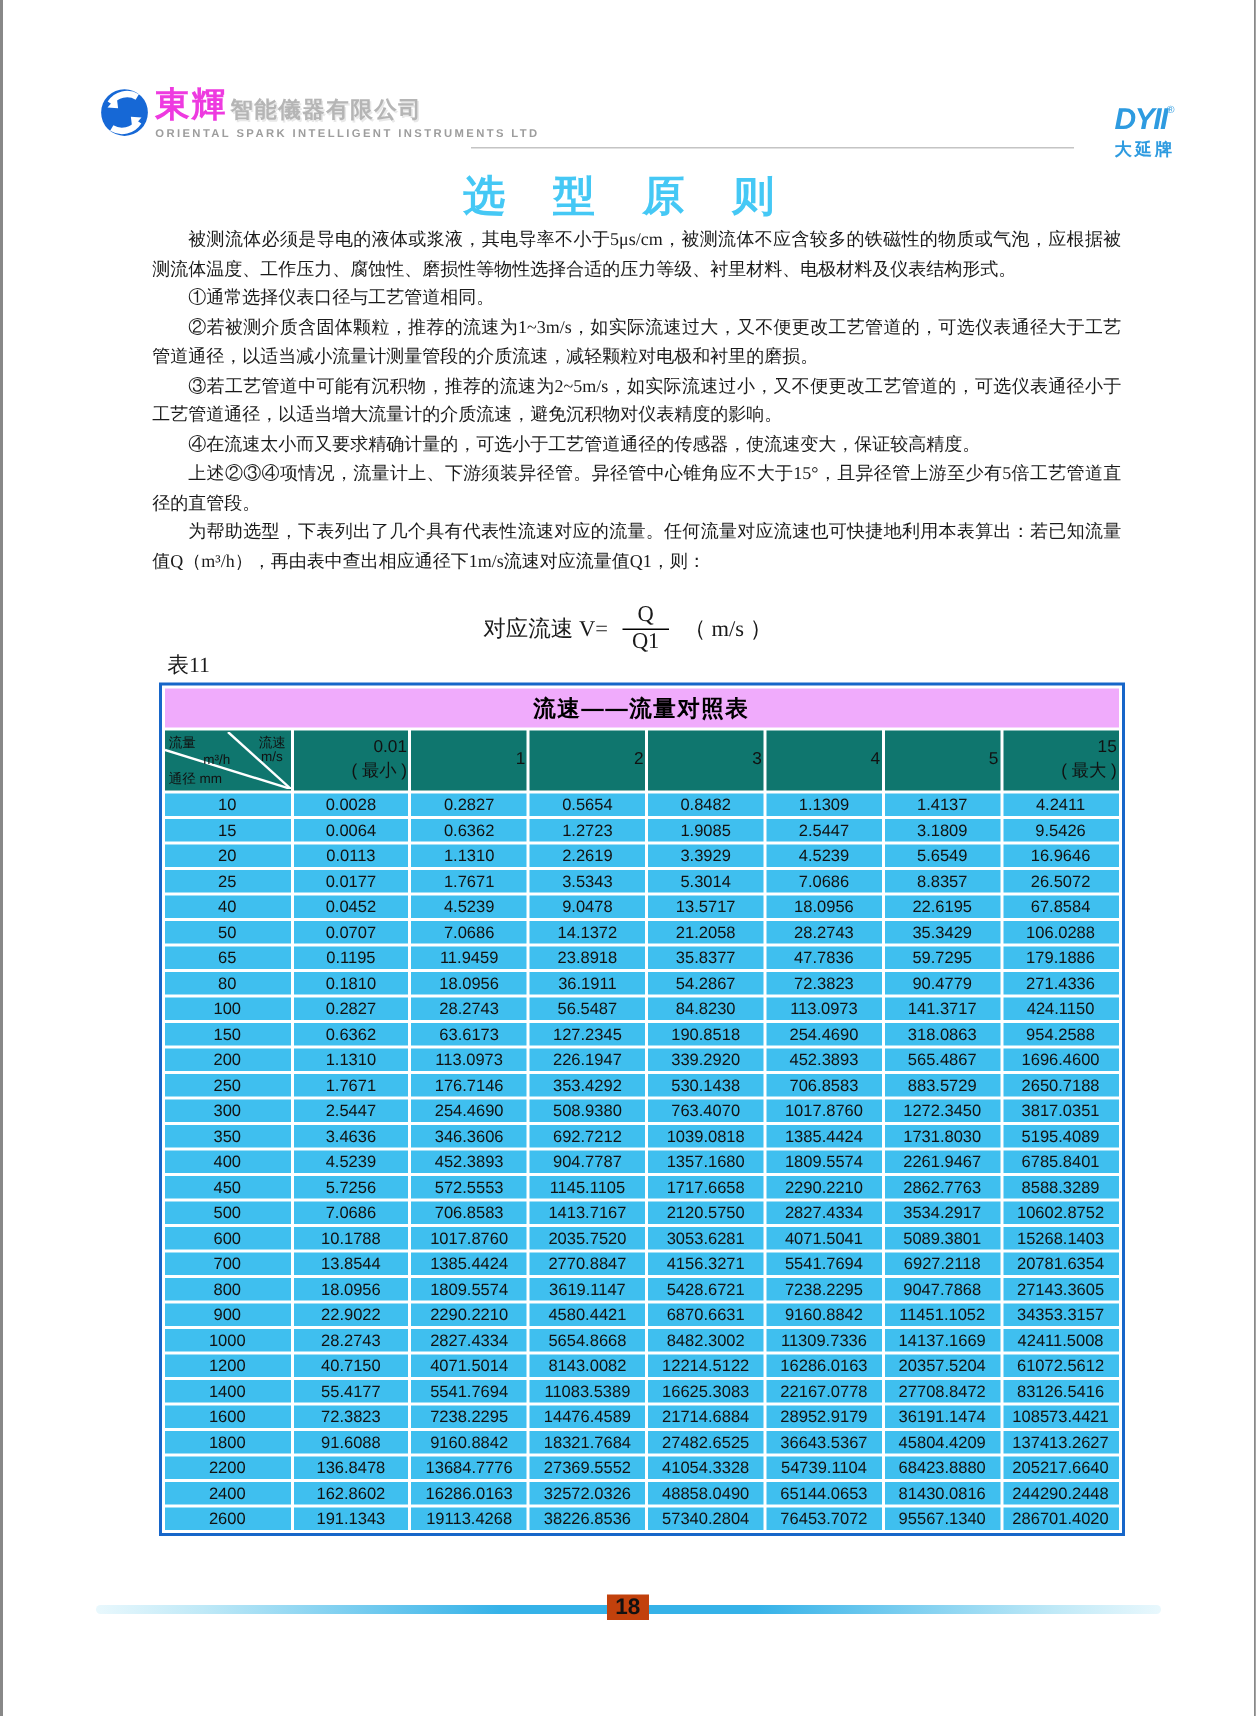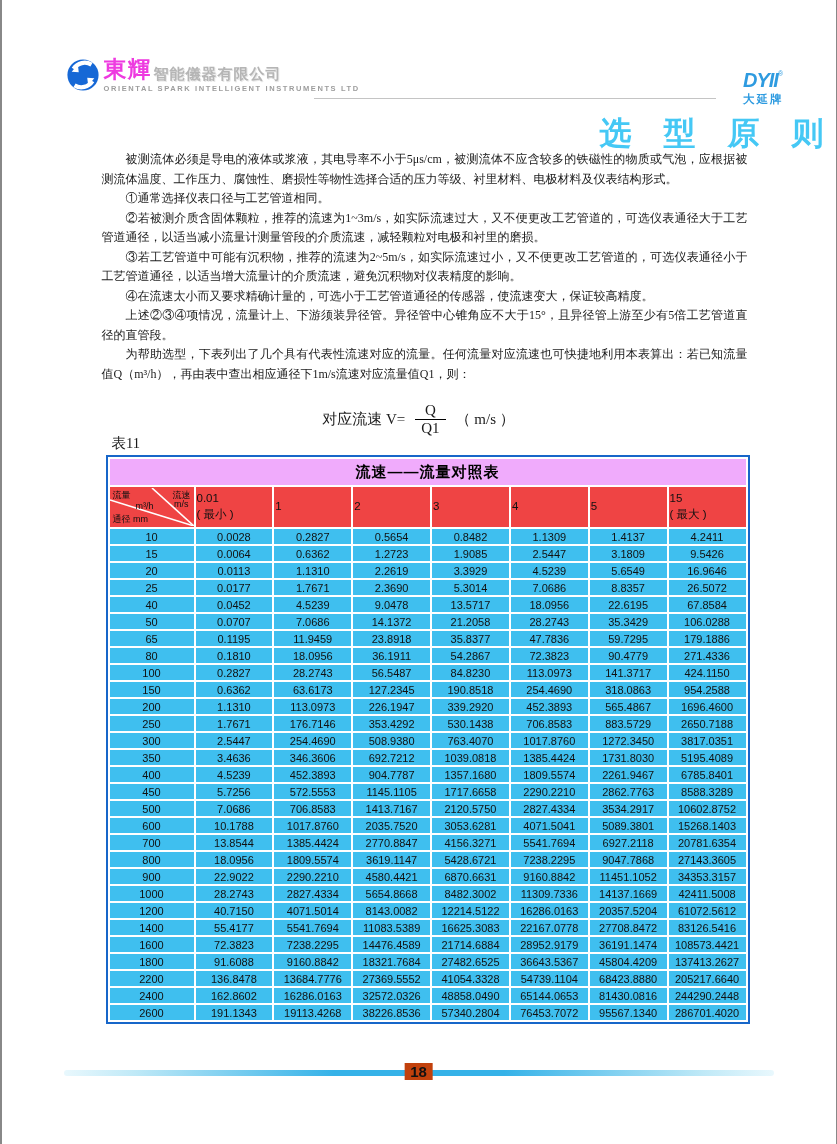--- a/index.html
+++ b/index.html
@@ -17,45 +17,45 @@
              text-shadow:1px 1px 0 #e8e8e8;font-family:"Liberation Sans",sans-serif;}
   .en-name{color:#9d9d9d;font-size:7.5px;font-weight:bold;letter-spacing:1.6px;
            font-family:"Liberation Sans",sans-serif;margin-top:3px;}
   .header-rule{position:absolute;left:248px;right:68px;top:40px;height:1px;background:#c4c4c4;}
   .brand{position:absolute;right:0;top:12px;text-align:left;color:#2e9be0;
          font-family:"Liberation Sans",sans-serif;}
   .dyii{font-style:italic;font-weight:bold;font-size:20px;letter-spacing:-1px;line-height:1;}
   .reg{font-size:7px;vertical-align:top;}
   .brand-name{font-size:11.5px;font-weight:bold;letter-spacing:2px;margin-top:1px;}
   
-  .page-title{position:absolute;top:112px;left:0;right:0;text-align:right;
-    color:#45c8f5;font-size:32px;font-weight:bold;letter-spacing:12px;
-    font-family:Liberation Serif, serif;}
+  .page-title{position:absolute;top:112px;left:0;right:0;text-align:center;
+    color:#45c8f5;font-size:28px;font-weight:bold;letter-spacing:12px;
+    font-family:Liberation Sans, sans-serif;}
   
   .body-text{position:absolute;top:150px;left:100px;right:88px;
     font-size:12px;line-height:19.5px;text-align:justify;}
   .body-text p{margin:0;text-indent:2em;}
   
   .formula{position:absolute;top:402px;left:0;right:0;display:flex;
     justify-content:center;align-items:center;font-size:15px;gap:6px;}
   .frac{display:inline-flex;flex-direction:column;align-items:center;line-height:1.15;
         font-family:"Liberation Serif",serif;}
   .frac .num{padding:0 10px;border-bottom:1px solid #000;}
   .frac .den{padding:0 10px;}
   
   .table-label{position:absolute;top:434px;left:110px;font-size:14.5px;}
   table.flow{position:absolute;top:455px;left:104px;width:644px;
     border-collapse:separate;border-spacing:2px;table-layout:fixed;
     background:#ffffff;border:2px solid #1766c9;
     font-family:"Liberation Sans",sans-serif;}
   col.c0{width:84px;}
   tr.title-row th{background:#f0abfc;color:#000;font-size:15px;font-weight:600;
     height:24px;letter-spacing:1px;}
-  tr.header-row th{background:#ef4444;color:#111;font-size:11.5px;font-weight:normal;
-    height:38px;text-align:left;vertical-align:middle;line-height:1.35;}
+  tr.header-row th{background:#0f766e;color:#111;font-size:11.5px;font-weight:normal;
+    height:38px;text-align:right;vertical-align:middle;line-height:1.35;}
   tbody td{background:#3fbfef;color:#111;font-size:11px;height:15px;
     text-align:center;vertical-align:middle;padding:0;}
   
   th.corner{position:relative;padding:0;}
   .corner-wrap{position:relative;width:100%;height:38px;}
   .corner-wrap svg{position:absolute;left:0;top:0;width:100%;height:100%;}
   .corner-wrap span{position:absolute;font-size:9px;color:#111;line-height:1;white-space:nowrap;}
   .c-flow{left:3px;top:3px;}
   .c-flowu{left:26px;top:14px;}
   .c-vel{right:3px;top:3px;}
@@ -207,21 +207,21 @@
           <td>2.2619</td>
           <td>3.3929</td>
           <td>4.5239</td>
           <td>5.6549</td>
           <td>16.9646</td>
         </tr>
         <tr>
           <td>25</td>
           <td>0.0177</td>
           <td>1.7671</td>
-          <td>2.3690</td>
+          <td>3.5343</td>
           <td>5.3014</td>
           <td>7.0686</td>
           <td>8.8357</td>
           <td>26.5072</td>
         </tr>
         <tr>
           <td>40</td>
           <td>0.0452</td>
           <td>4.5239</td>
           <td>9.0478</td>

